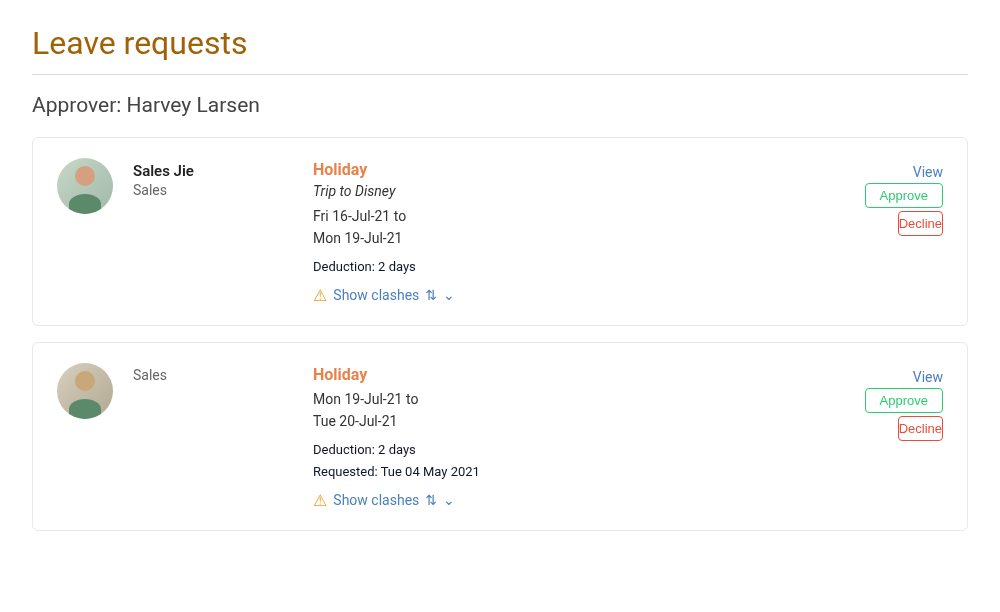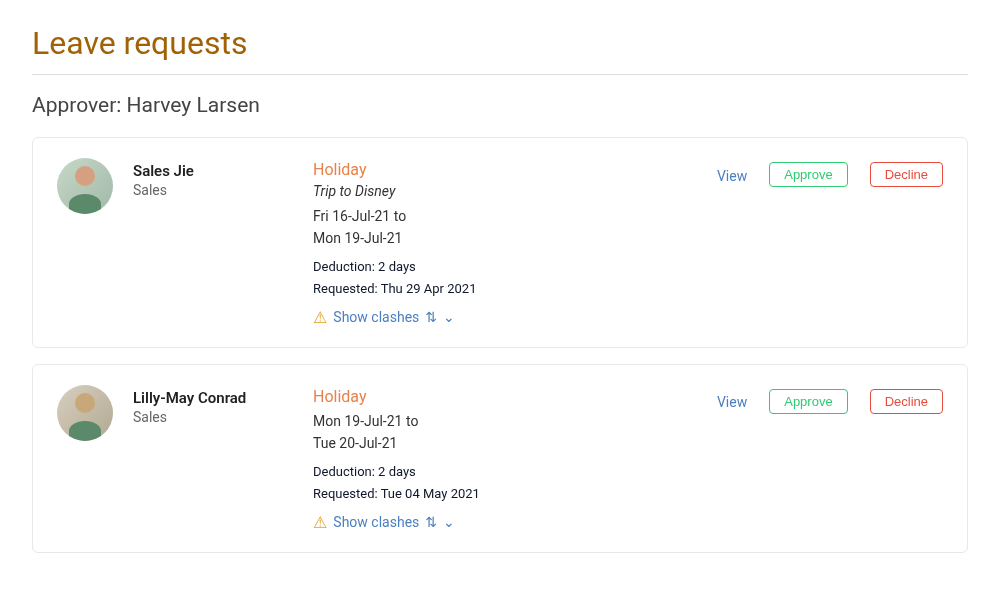--- a/index.html
+++ b/index.html
@@ -85,21 +85,21 @@
       font-size: 14px;
       color: #666;
     }
     .leave-details {
       flex: 1;
       padding-top: 2px;
     }
     .leave-type {
       font-size: 16px;
       color: #e8824a;
-      font-weight: 400;
+      font-weight: 700;
       margin-bottom: 4px;
     }
     .leave-desc {
       font-style: italic;
       font-size: 14px;
       color: #333;
       margin-bottom: 6px;
     }
     .leave-dates {
       font-size: 14px;
@@ -133,24 +133,25 @@
       font-size: 14px;
       cursor: pointer;
     }
     .chevron-icon {
       color: #4a7fc0;
       font-size: 14px;
       cursor: pointer;
     }
     .actions {
       display: flex;
-      align-items: center;
-      gap: 22px;
+      align-items: flex-end;
+      gap: 3px;
       padding-top: 4px;
       flex-shrink: 0;
+      flex-direction: column;
     }
     .view-link {
       font-size: 14px;
       color: #4a7fc0;
       cursor: pointer;
       text-decoration: none;
       padding-top: 2px;
     }
     .btn-approve {
       border: 1.5px solid #2ecc71;
@@ -161,21 +162,21 @@
       padding: 4px 14px;
       border-radius: 4px;
       cursor: pointer;
     }
     .btn-decline {
       border: 1.5px solid #e74c3c;
       background: #fff;
       color: #e74c3c;
       font-size: 13px;
       font-weight: 500;
-      padding: 4px 14px;
+      padding: 4px 0;
       border-radius: 4px;
       cursor: pointer;
     }
   </style>
 </head>
 <body>
 
 <div class="page">
   <h1 class="page-title">Leave requests</h1>
   <hr class="divider">
@@ -189,21 +190,20 @@
     <div class="person-info">
       <div class="person-name">Sales Jie</div>
       <div class="person-dept">Sales</div>
     </div>
     <div class="leave-details">
       <div class="leave-type">Holiday</div>
       <div class="leave-desc">Trip to Disney</div>
       <div class="leave-dates">Fri 16-Jul-21 to<br>Mon 19-Jul-21</div>
       <div class="leave-meta">
         <div>Deduction: 2 days</div>
-        <div>Requested: Thu 29 Apr 2021</div>
       </div>
       <div class="clashes-row">
         <span class="warning-icon">⚠</span>
         <span class="show-clashes-link">Show clashes</span>
         <span class="sort-icon">⇅</span>
         <span class="chevron-icon">⌄</span>
       </div>
     </div>
     <div class="actions">
       <span class="view-link">View</span>
@@ -211,21 +211,20 @@
       <button class="btn-decline">Decline</button>
     </div>
   </div>
 
   <div class="request-card">
     <div class="avatar-placeholder" style="background: linear-gradient(135deg, #d8d0c0 0%, #b0a890 100%);">
       <div class="head" style="background:#c8a878;"></div>
       <div class="body" style="background:#5a8a6a;"></div>
     </div>
     <div class="person-info">
-      <div class="person-name">Lilly-May Conrad</div>
       <div class="person-dept">Sales</div>
     </div>
     <div class="leave-details">
       <div class="leave-type">Holiday</div>
       <div class="leave-dates">Mon 19-Jul-21 to<br>Tue 20-Jul-21</div>
       <div class="leave-meta">
         <div>Deduction: 2 days</div>
         <div>Requested: Tue 04 May 2021</div>
       </div>
       <div class="clashes-row">

